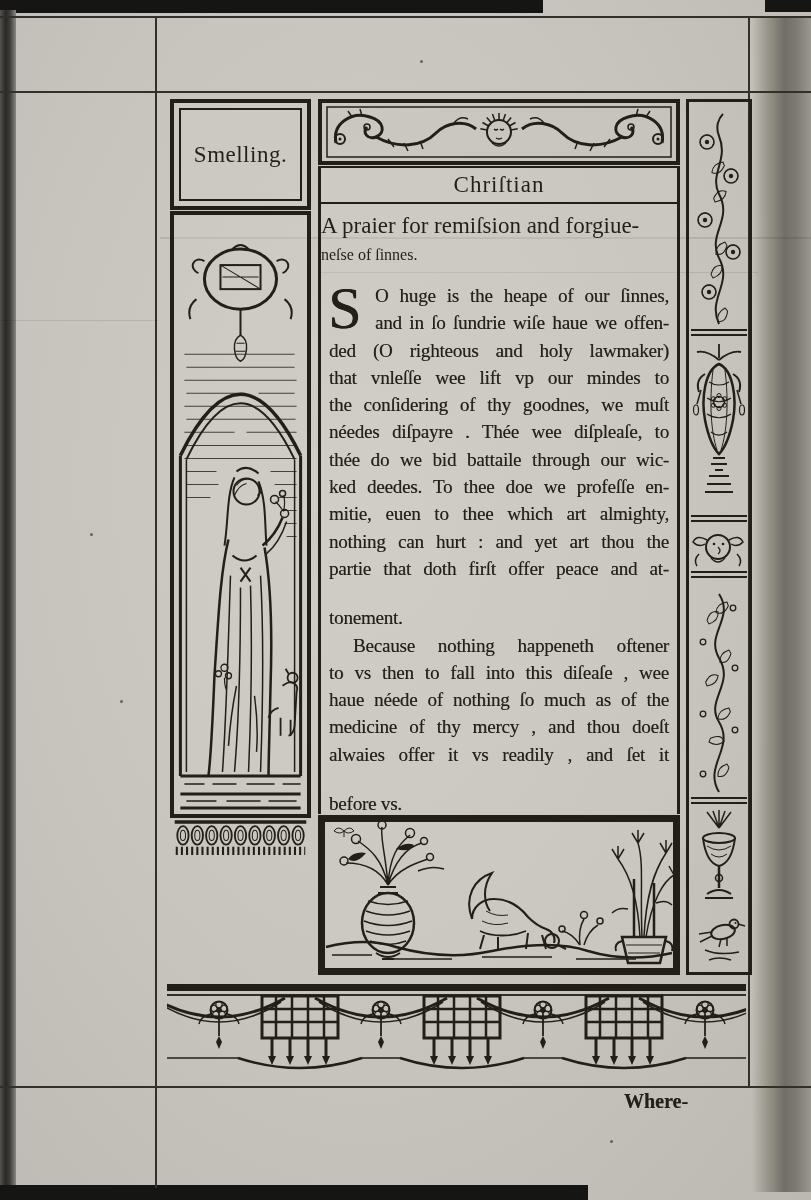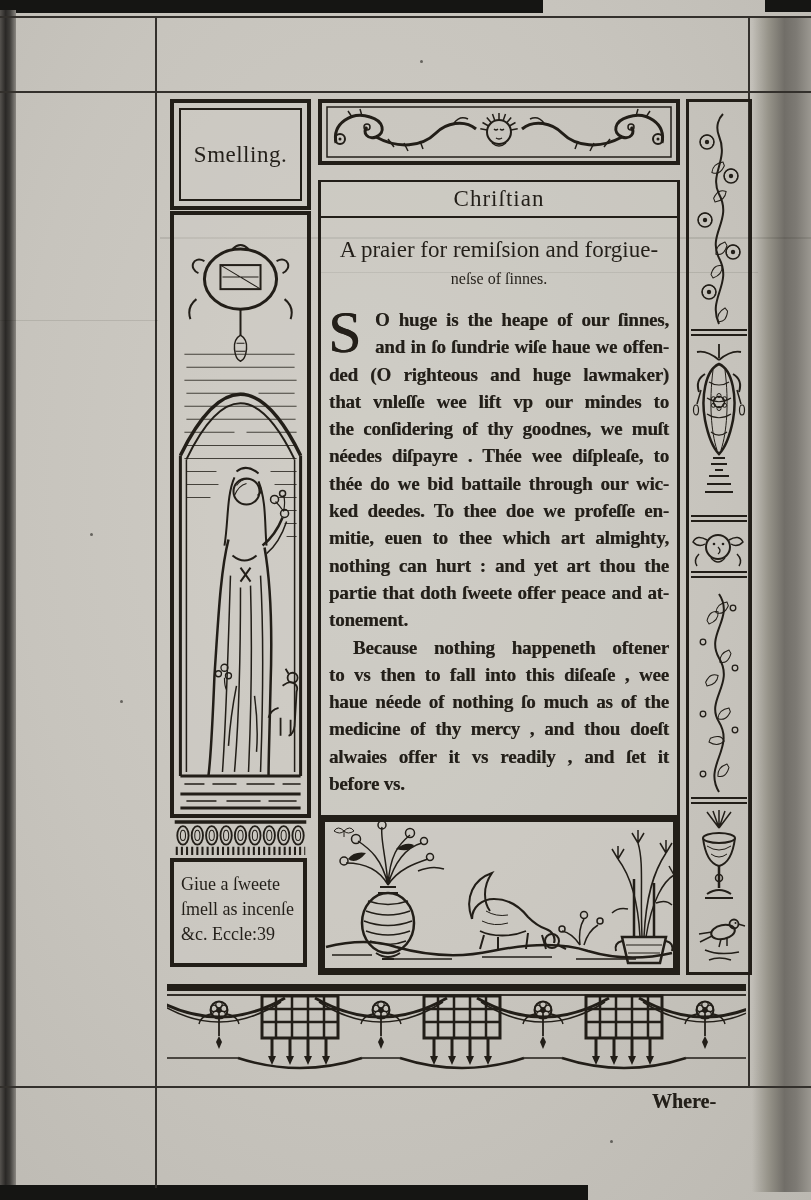--- a/index.html
+++ b/index.html
@@ -18,29 +18,29 @@
   .inkbox{border:4px solid #221e18;background:rgba(210,207,200,.35);box-sizing:border-box;}
   .inner{border:2px solid #221e18;box-sizing:border-box;}
   .smell-label{display:flex;align-items:center;justify-content:center;height:100%;
                font-size:23px;letter-spacing:.5px;}
   .verse{font-size:18px;line-height:25px;padding:10px 5px 0 7px;}
   
   .text-col{border-left:3px solid #221e18;border-right:3px solid #221e18;border-top:2px solid #221e18;
             box-sizing:border-box;background:rgba(209,206,199,.25);}
   .hdr{height:34px;border-bottom:2.5px solid #221e18;display:flex;align-items:center;justify-content:center;
        font-size:23px;letter-spacing:1px;}
-  .ttl{ text-align:center;padding-top:17px;font-size:23px;line-height:29px;}
+  .ttl{ text-align:left;padding-top:7px;font-size:23px;line-height:29px;}
   .ttl .t2{font-size:16px;}
   .bodytxt{position:relative;margin:13px 8px 0 8px;}
-  .bl-line{font-family:"Liberation Serif","DejaVu Serif",serif;font-weight:700;font-size:19px;
+  .bl-line{font-family:"Liberation Serif","DejaVu Serif",serif;font-weight:400;font-size:19px;
            line-height:27.3px;text-align:justify;text-align-last:justify;letter-spacing:-.2px;
            text-shadow:.3px 0 0 rgba(34,30,24,.6);}
   .para1 .bl-line:nth-child(1),.para1 .bl-line:nth-child(2){padding-left:46px;}
   .para2 .bl-line:first-child{padding-left:24px;}
-  .bl-line.short{text-align-last:left;}
+  .bl-line.short{text-align-last:left;margin-top:22px;}
   .dropcap{position:absolute;left:-1px;top:-2px;font-size:60px;line-height:56px;font-weight:400;
            text-shadow:.5px 0 0 #221e18;}
   .catch{font-family:"Liberation Serif","DejaVu Serif",serif;font-weight:700;font-size:20px;
          text-shadow:.3px 0 0 rgba(34,30,24,.6);}
   
   .wc{display:block;width:100%;height:100%;}
   .wc path,.wc circle,.wc ellipse,.wc rect,.wc line{stroke:#221e18;fill:none;}
   .wc .f{fill:#221e18;stroke:none;}
   .wc .thin{opacity:.8;}
 </style>
@@ -155,27 +155,20 @@
         <ellipse cx="66" cy="15" rx="2.5" ry="5"></ellipse>
           <ellipse cx="80" cy="15" rx="2.5" ry="5"></ellipse>
         <ellipse cx="94" cy="15" rx="2.5" ry="5"></ellipse>
           <ellipse cx="108" cy="15" rx="2.5" ry="5"></ellipse>
         <ellipse cx="122" cy="15" rx="2.5" ry="5"></ellipse>
       </g>
       <line x1="3" y1="30" x2="129" y2="30" stroke-width="8" stroke-dasharray="2 3"></line>
     </svg>
   </div>
 
-  <div class="abs inkbox" style="left:170px;top:858px;width:137px;height:109px;">
-    <div class="verse">
-      <div>Giue a ſweete</div>
-      <div>ſmell as incenſe</div>
-      <div>&amp;c. Eccle:39</div>
-    </div>
-  </div>
 
   <div class="abs" style="left:318px;top:99px;width:362px;height:66px;">
     <svg class="wc" viewBox="0 0 362 66">
       <defs>
         <g id="hpL">
           <path d="M18,44 C14,24 34,12 52,18 C66,22 68,34 58,38 C50,41 44,34 49,28" stroke-width="3"></path>
           <path d="M58,38 C80,50 104,48 118,34 C128,24 146,20 158,30" stroke-width="3"></path>
           <circle cx="22" cy="40" r="5" stroke-width="2"></circle>
             <circle cx="22" cy="40" r="1.5" class="f"></circle>
           <circle cx="49" cy="28" r="3" stroke-width="1.5"></circle>
@@ -185,40 +178,40 @@
       <rect x="2" y="2" width="358" height="62" stroke-width="4"></rect>
       <rect x="9" y="8" width="344" height="50" stroke-width="1.5"></rect>
       <use href="#hpL"></use>
       <use href="#hpL" transform="translate(362,0) scale(-1,1)"></use>
       <circle cx="181" cy="33" r="12" stroke-width="2"></circle>
       <path d="M181,21V14 M185.1,21.7 187.5,15.1 M176.9,21.7 174.5,15.1 M188.7,23.8 193.2,18.4 M173.3,23.8 168.8,18.4 M191.4,27 197.5,23.5 M170.6,27 164.5,23.5 M192.8,30.9 199.7,29.7 M169.2,30.9 162.3,29.7" stroke-width="1.5"></path>
       <path d="M176,30 q2,2 4,0 M182,30 q2,2 4,0 M178,39 q3,2 6,0 M174,44 q7,6 14,0" stroke-width="1.3"></path>
     </svg>
   </div>
 
-  <div class="abs text-col" style="left:318px;top:180px;width:362px;height:648px;">
+  <div class="abs text-col" style="left:318px;top:166px;width:362px;height:648px;">
     <div class="hdr">Chriſtian</div>
     <div class="ttl">
       <div>A praier for remiſsion and forgiue-</div>
       <div class="t2">neſse of ſinnes.</div>
     </div>
     <div class="bodytxt">
       <div class="dropcap">S</div>
       <div class="para1">
         <div class="bl-line">O huge is the heape of our ſinnes,</div>
         <div class="bl-line">and in ſo ſundrie wiſe haue we offen-</div>
-        <div class="bl-line">ded (O righteous and huge lawmaker)</div>
+        <div class="bl-line">ded (O righteous and holy lawmaker)</div>
         <div class="bl-line">that vnleſſe wee lift vp our mindes to</div>
         <div class="bl-line">the conſidering of thy goodnes, we muſt</div>
         <div class="bl-line">néedes diſpayre . Thée wee diſpleaſe, to</div>
         <div class="bl-line">thée do we bid battaile through our wic-</div>
         <div class="bl-line">ked deedes. To thee doe we profeſſe en-</div>
         <div class="bl-line">mitie, euen to thee which art almighty,</div>
         <div class="bl-line">nothing can hurt : and yet art thou the</div>
-        <div class="bl-line">partie that doth ſweete offer peace and at-</div>
+        <div class="bl-line">partie that doth firſt offer peace and at-</div>
         <div class="bl-line short">tonement.</div>
       </div>
       <div class="para2">
         <div class="bl-line">Because nothing happeneth oftener</div>
         <div class="bl-line">to vs then to fall into this diſeaſe , wee</div>
         <div class="bl-line">haue néede of nothing ſo much as of the</div>
         <div class="bl-line">medicine of thy mercy , and thou doeſt</div>
         <div class="bl-line">alwaies offer it vs readily , and ſet it</div>
         <div class="bl-line short">before vs.</div>
       </div>
@@ -393,15 +386,15 @@
       <use href="#port" transform="translate(457,0)"></use>
       <use href="#rose2" transform="translate(52,26)"></use>
       <use href="#rose2" transform="translate(214,26)"></use>
       <use href="#rose2" transform="translate(376,26)"></use>
       <use href="#rose2" transform="translate(538,26)"></use>
       <path d="M71,74 Q133,94 195,74 M233,74 Q295,94 357,74 M395,74 Q457,94 519,74" stroke-width="2.5"></path>
       <path d="M0,74 H71 M195,74 H233 M357,74 H395 M519,74 H579" stroke-width="1.5"></path>
     </svg>
   </div>
 
-  <div class="abs catch" style="left:652px;top:1090px;width:100px;">Where-</div>
+  <div class="abs catch" style="left:624px;top:1090px;width:100px;">Where-</div>
 
 </div>
 
 </body></html>

